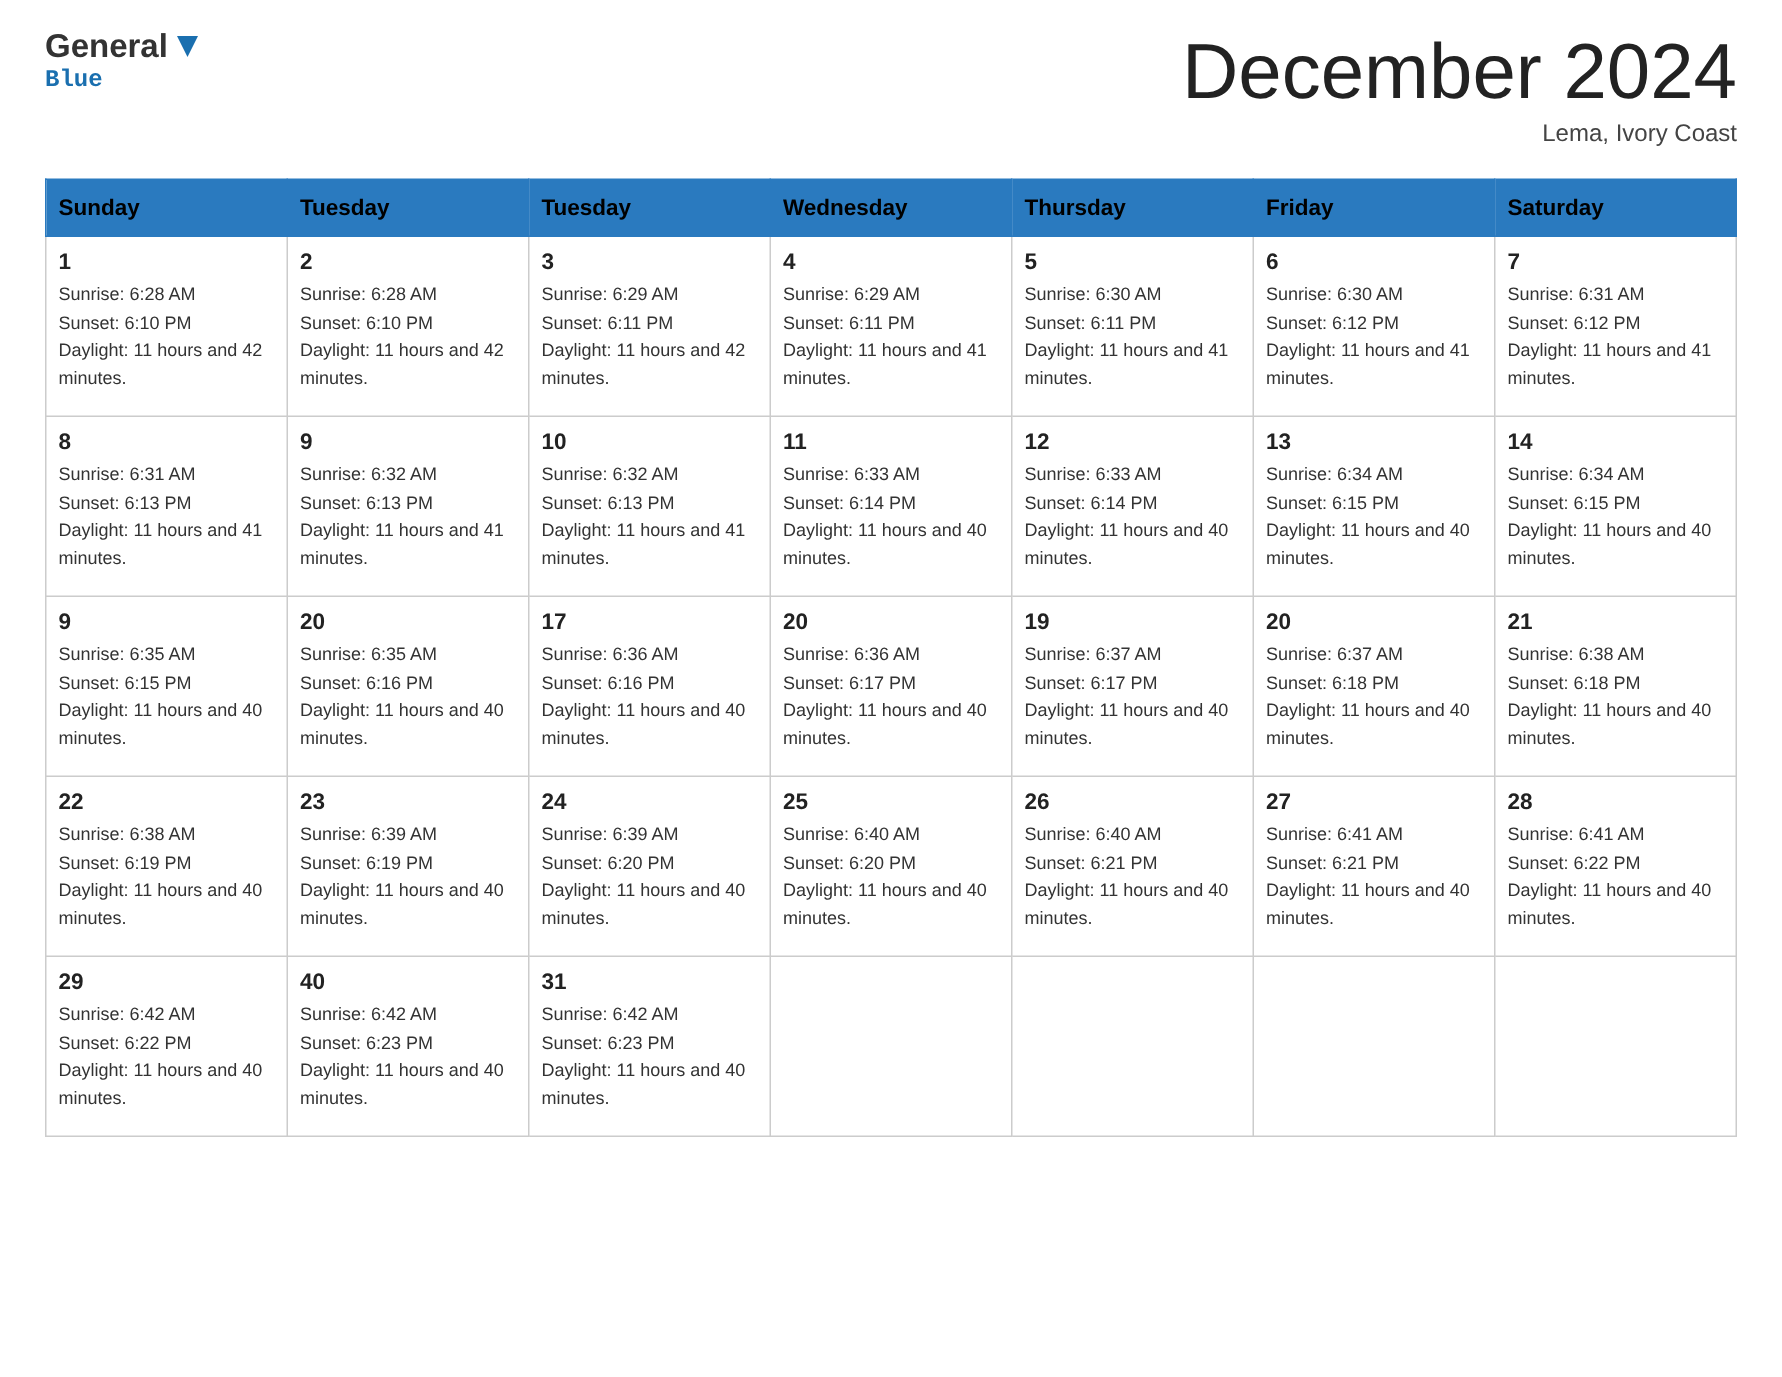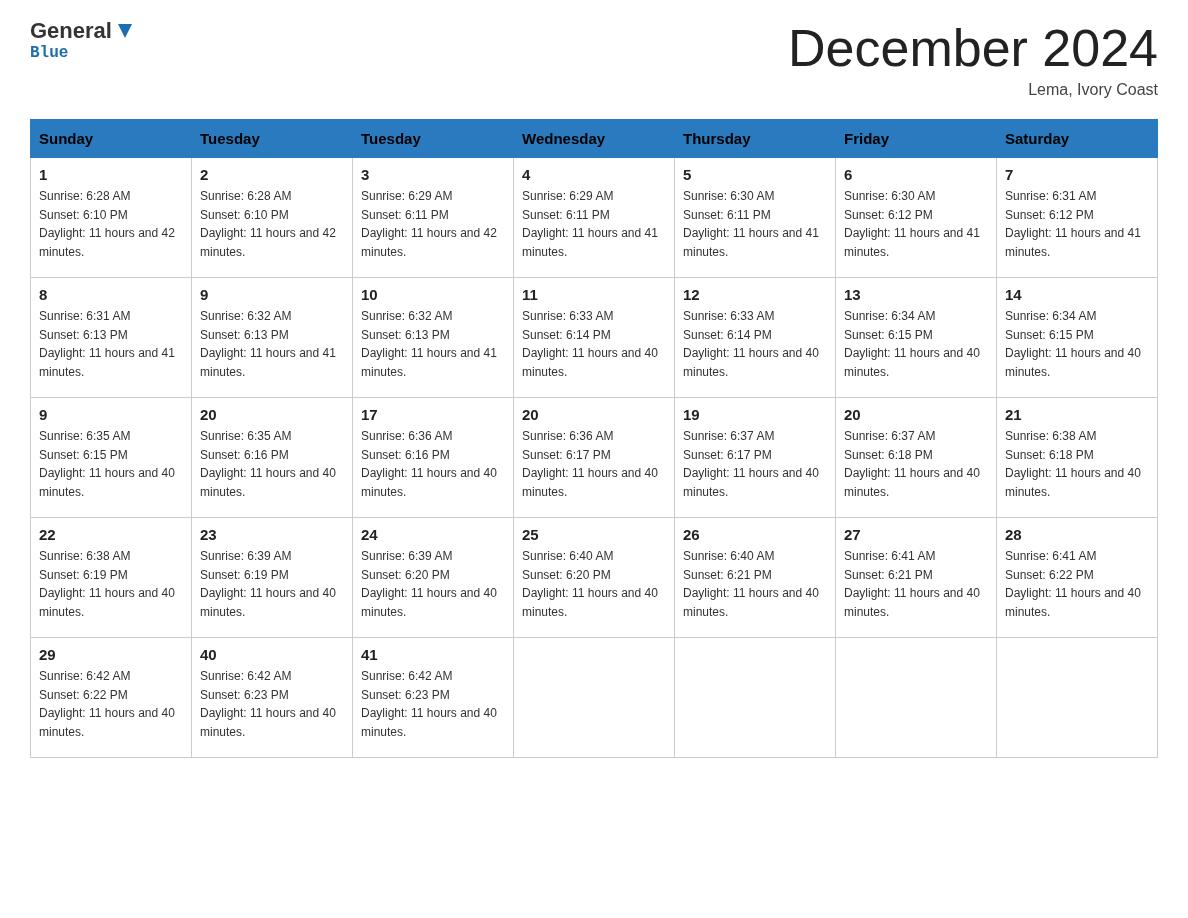--- a/index.html
+++ b/index.html
@@ -365,21 +365,21 @@
       </td>
         <td>
         <span class="day-number">40</span>
         <div class="day-info">
           Sunrise: 6:42 AM<br>
           Sunset: 6:23 PM<br>
           Daylight: 11 hours and 40 minutes.
         </div>
       </td>
         <td>
-        <span class="day-number">41</span>
+        <span class="day-number">31</span>
         <div class="day-info">
           Sunrise: 6:42 AM<br>
           Sunset: 6:23 PM<br>
           Daylight: 11 hours and 40 minutes.
         </div>
       </td>
         <td class="empty-cell"></td>
         <td class="empty-cell"></td>
         <td class="empty-cell"></td>
         <td class="empty-cell"></td>

